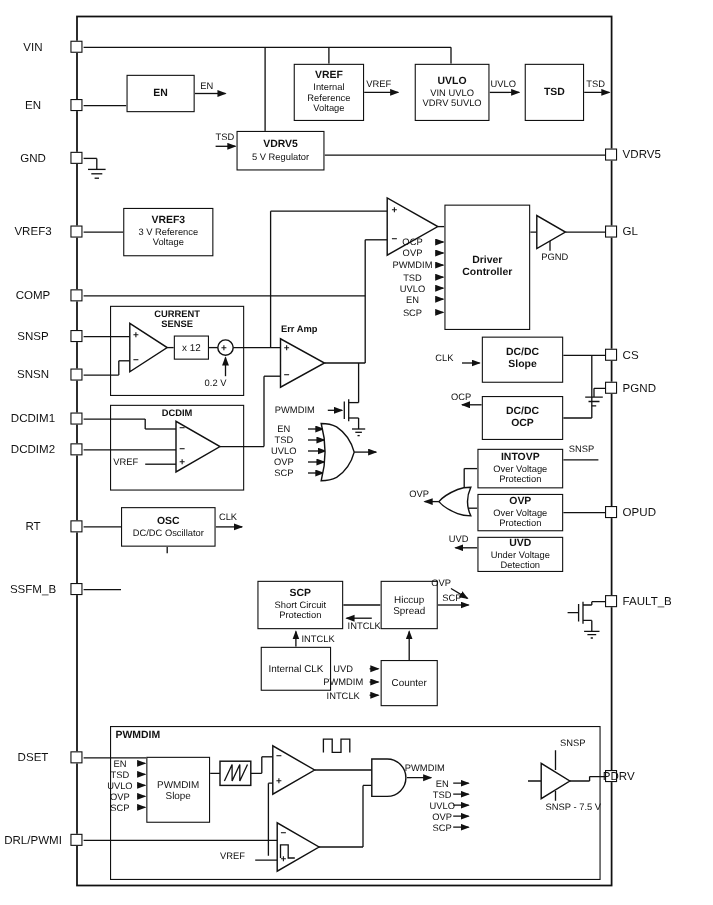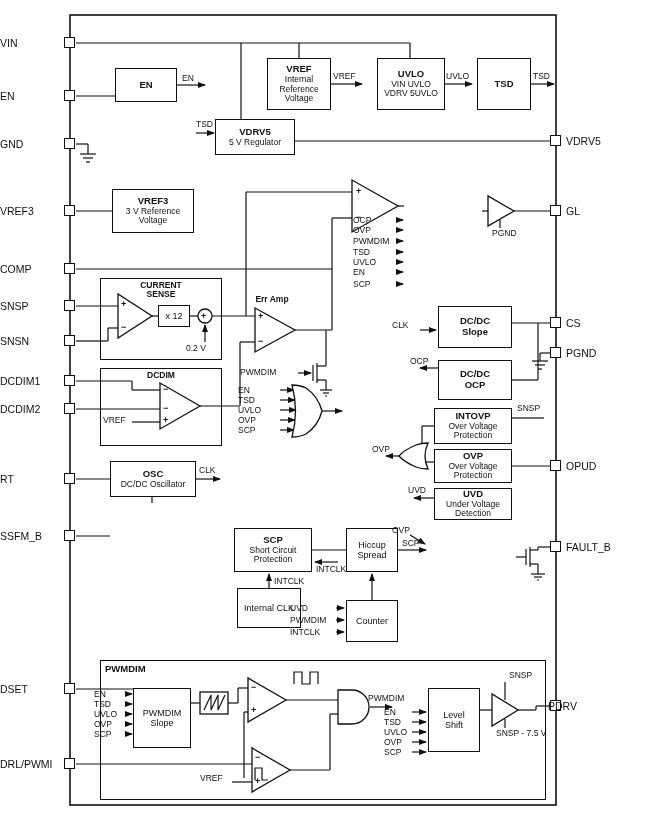--- a/index.html
+++ b/index.html
@@ -9,21 +9,21 @@
   .blk{position:absolute;border:1.4px solid #111;background:#fff;box-sizing:border-box;
        display:flex;flex-direction:column;align-items:center;justify-content:center;
        text-align:center;line-height:1.15;}
   .boxc{position:absolute;border:1.4px solid #111;background:transparent;box-sizing:border-box;}
   .bt{font-weight:700;font-size:9.5px;}
   .tn{font-size:9px;}
   .sub{font-size:8.5px;}
   .lbl{position:absolute;font-size:8.5px;line-height:1.1;white-space:nowrap;color:#111;}
   .lblw{position:absolute;font-size:8.5px;line-height:1.1;color:#111;}
   .b{font-weight:700;}
-  .r{text-align:left;white-space:nowrap;}
+  .r{text-align:center;white-space:nowrap;}
   .c{text-align:center;}
   .pm{position:absolute;font-size:9px;font-weight:700;line-height:1;color:#111;}
   .pin{position:absolute;width:11px;height:11px;border:1.6px solid #111;background:#fff;box-sizing:border-box;}
   .pl{position:absolute;font-size:10.5px;line-height:1;color:#111;}
 </style>
 </head>
 <body>
 
 <div class="canvas">
 
@@ -270,20 +270,23 @@
 <div class="lblw bt c" style="left:246px;top:295px;width:52px">Err Amp</div>
 
 <div class="lblw bt c" style="left:100px;top:371px;width:122px">DCDIM</div>
 
 <div class="blk" style="left:110px;top:461px;width:86px;height:36px">
   <div class="bt">OSC</div>
   <div class="sub">DC/DC Oscillator</div>
 </div>
 
 
+<div class="blk" style="left:404px;top:186px;width:78px;height:114px">
+  <div class="bt" style="width:56px">Driver Controller</div>
+</div>
 
 <div class="blk" style="left:438px;top:306px;width:74px;height:42px">
   <div class="bt" style="width:40px">DC/DC Slope</div>
 </div>
 
 <div class="blk" style="left:438px;top:360px;width:74px;height:40px">
   <div class="bt" style="width:40px">DC/DC OCP</div>
 </div>
 
 <div class="blk" style="left:434px;top:408px;width:78px;height:36px">
@@ -318,23 +321,20 @@
 <div class="blk" style="left:237px;top:588px;width:64px;height:40px">
   <div class="tn">Internal CLK</div>
 </div>
 
 <div class="lbl b" style="left:105px;top:664px;font-size:9.5px">PWMDIM</div>
 
 <div class="blk" style="left:133px;top:688px;width:58px;height:60px">
   <div class="tn" style="width:50px">PWMDIM Slope</div>
 </div>
 
-<div class="blk" style="left:428px;top:688px;width:52px;height:64px">
-  <div class="tn" style="width:30px">Level Shift</div>
-</div>
 
 <div class="lbl" style="left:182px;top:74px">EN</div>
 <div class="lbl" style="left:333px;top:72px">VREF</div>
 <div class="lbl" style="left:446px;top:72px">UVLO</div>
 <div class="lbl" style="left:533px;top:72px">TSD</div>
 <div class="lbl" style="left:196px;top:120px">TSD</div>
 <div class="lbl" style="left:199px;top:466px">CLK</div>
 <div class="lbl" style="left:186px;top:344px">0.2 V</div>
 <div class="lblw r" style="left:240px;top:368px;width:56px">PWMDIM</div>
 <div class="lbl" style="left:103px;top:416px">VREF</div>

